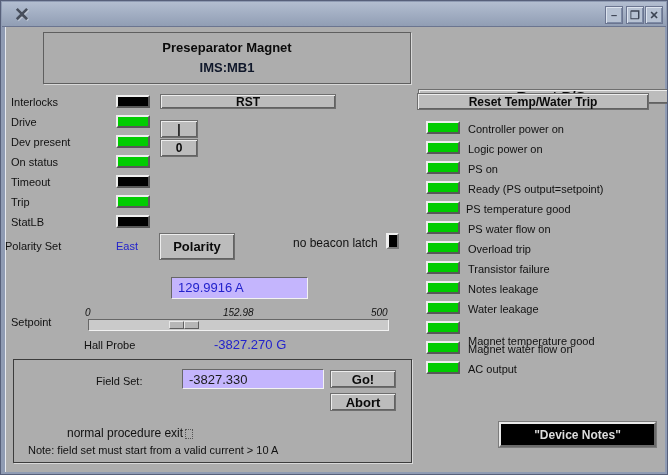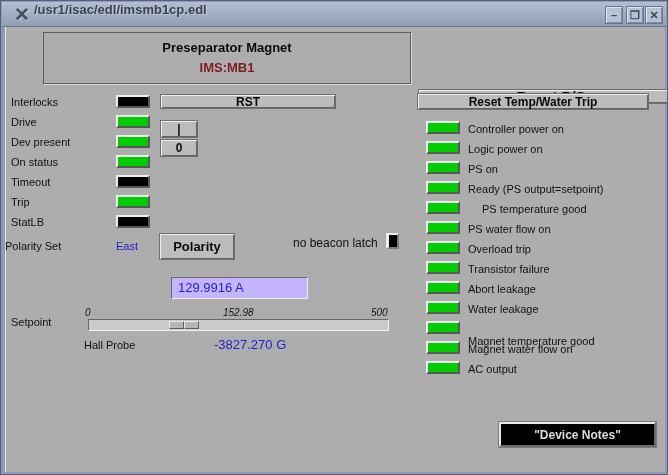--- a/index.html
+++ b/index.html
@@ -37,21 +37,21 @@
     background: #adadad; box-shadow: inset 1px 0 0 #e6e9ef;
   }
   .lbl { position: absolute; font: 11px "Liberation Sans", sans-serif; color: #111; white-space: nowrap; }
   .lbl12 { font-size: 12px; padding-left: 48px; }
   .blue { color: #2222cc; }
   .title-box {
     position: absolute; left: 38px; top: 5px; width: 368px; height: 52px;
     border: 1px solid #5f5f5f; box-shadow: 1px 1px 0 #d9d9d9; text-align: center;
   }
   .title-box .l1 { margin-top: 7px; font: bold 13px "Liberation Sans", sans-serif; color: #0a0a0a; }
-  .title-box .l2 { margin-top: 5px; font: bold 13px "Liberation Sans", sans-serif; color: #7f1d1d; }
+  .title-box .l2 { margin-top: 5px; font: bold 13px "Liberation Sans", sans-serif; color: #0f172a; }
   .btn {
     position: absolute; display: flex; align-items: center; justify-content: center;
     background: #bcbcbc; border: 1px solid #6e6e6e;
     box-shadow: inset 1px 1px 0 #ededed, inset -1px -1px 0 #626262;
     font: bold 12px "Liberation Sans", sans-serif; color: #0a0a0a; cursor: default;
     white-space: nowrap;
   }
   .ind {
     position: absolute; width: 34px; height: 13px;
     border: 2px solid; border-color: #eeeeee #585858 #585858 #eeeeee;
@@ -101,21 +101,20 @@
     display: flex; align-items: center; justify-content: center;
     font: bold 12px "Liberation Sans", sans-serif; cursor: default;
   }
 </style>
 </head>
 <body>
 
 <div class="window">
   <div class="titlebar">
     <div class="app-icon">✕</div>
-    <div class="win-title">/usr1/isac/edl/imsmb1cp.edl</div>
     <div class="tb-btn" style="right:43px;">–</div>
     <div class="tb-btn" style="right:22px;">❒</div>
     <div class="tb-btn" style="right:3px;">✕</div>
   </div>
 
   <div class="content">
 
     <div class="title-box">
       <div class="l1">Preseparator Magnet</div>
       <div class="l2">IMS:MB1</div>
@@ -157,20 +156,30 @@
     <div class="track sunken">
       <div class="thumb">
           <span></span>
           <span></span>
         </div>
     </div>
 
     <div class="lbl" style="left:79px; top:312px;">Hall Probe</div>
     <div class="lbl blue" style="left:209px; top:310px; font-size:13px;">-3827.270 G</div>
 
+    <div class="bottom-box">
+      <div class="lbl" style="left:82px; top:15px;">Field Set:</div>
+      <input class="fs-input sunken" value="-3827.330" style="">
+      <div class="btn" style="left:316px; top:10px; width:66px; height:18px; font-size:13px;">Go!</div>
+      <div class="btn" style="left:316px; top:33px; width:66px; height:18px; font-size:13px;">Abort</div>
+      <div class="lbl lbl12" style="left:5px; top:66px;">
+        <span>normal procedure exit</span><span class="dotted-box"></span>
+      </div>
+      <div class="lbl" style="left:14px; top:84px;">Note: field set must start from a valid current &gt; 10 A</div>
+    </div>
 
     <div class="btn" style="left:413px; top:62px; width:266px; height:15px; font-size:15px;">Reset P/S</div>
     <div class="btn" style="left:412px; top:66px; width:232px; height:17px;">Reset Temp/Water Trip</div>
 
     <div class="ind on" style="left:421px; top:94px;"></div>
     <div class="ind on" style="left:421px; top:114px;"></div>
     <div class="ind on" style="left:421px; top:134px;"></div>
     <div class="ind on" style="left:421px; top:154px;"></div>
     <div class="ind on" style="left:421px; top:174px;"></div>
     <div class="ind on" style="left:421px; top:194px;"></div>
@@ -179,25 +188,25 @@
     <div class="ind on" style="left:421px; top:254px;"></div>
     <div class="ind on" style="left:421px; top:274px;"></div>
     <div class="ind on" style="left:421px; top:294px;"></div>
     <div class="ind on" style="left:421px; top:314px;"></div>
     <div class="ind on" style="left:421px; top:334px;"></div>
 
     <div class="lbl" style="left:463px; top:96px;">Controller power on</div>
     <div class="lbl" style="left:463px; top:116px;">Logic power on</div>
     <div class="lbl" style="left:463px; top:136px;">PS on</div>
     <div class="lbl" style="left:463px; top:156px;">Ready (PS output=setpoint)</div>
-    <div class="lbl" style="left:477px; top:176px;">PS temperature good</div>
+    <div class="lbl" style="left:461px; top:176px;">PS temperature good</div>
     <div class="lbl" style="left:463px; top:196px;">PS water flow on</div>
     <div class="lbl" style="left:463px; top:216px;">Overload trip</div>
     <div class="lbl" style="left:463px; top:236px;">Transistor failure</div>
-    <div class="lbl" style="left:463px; top:256px;">Abort leakage</div>
+    <div class="lbl" style="left:463px; top:256px;">Notes leakage</div>
     <div class="lbl" style="left:463px; top:276px;">Water leakage</div>
     <div class="lbl" style="left:463px; top:308px;">Magnet temperature good</div>
     <div class="lbl" style="left:463px; top:316px;">Magnet water flow on</div>
     <div class="lbl" style="left:463px; top:336px;">AC output</div>
 
     <div class="dev-notes">"Device Notes"</div>
   </div>
 </div>
 
 </body></html>

